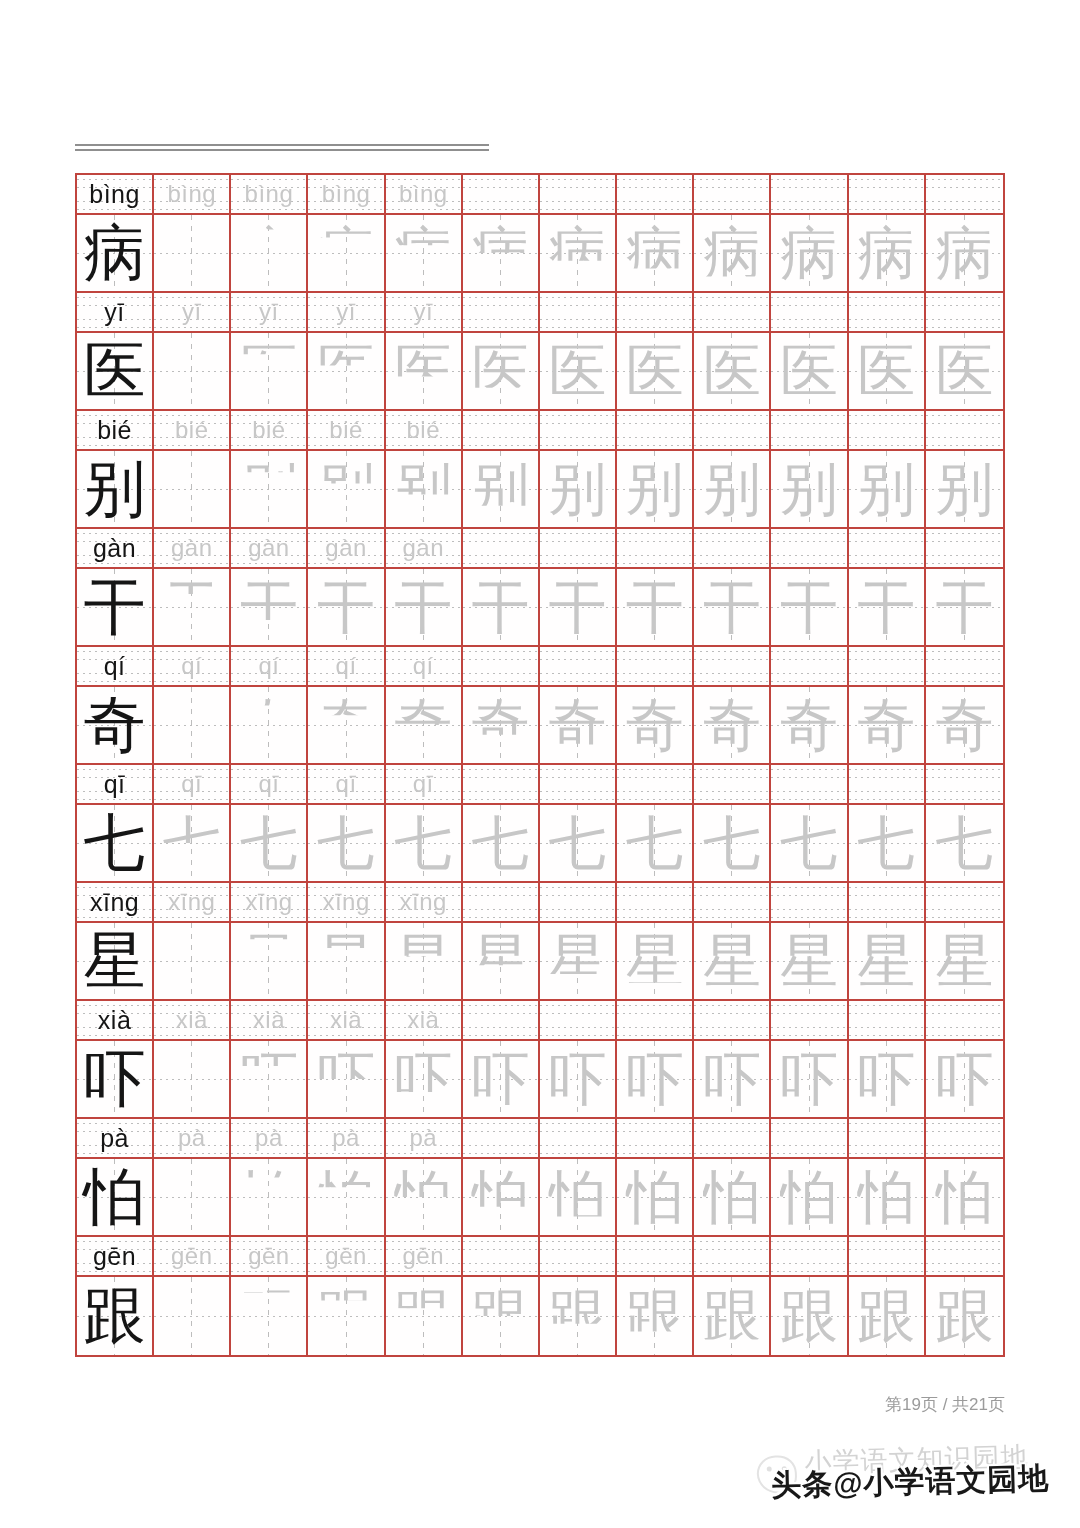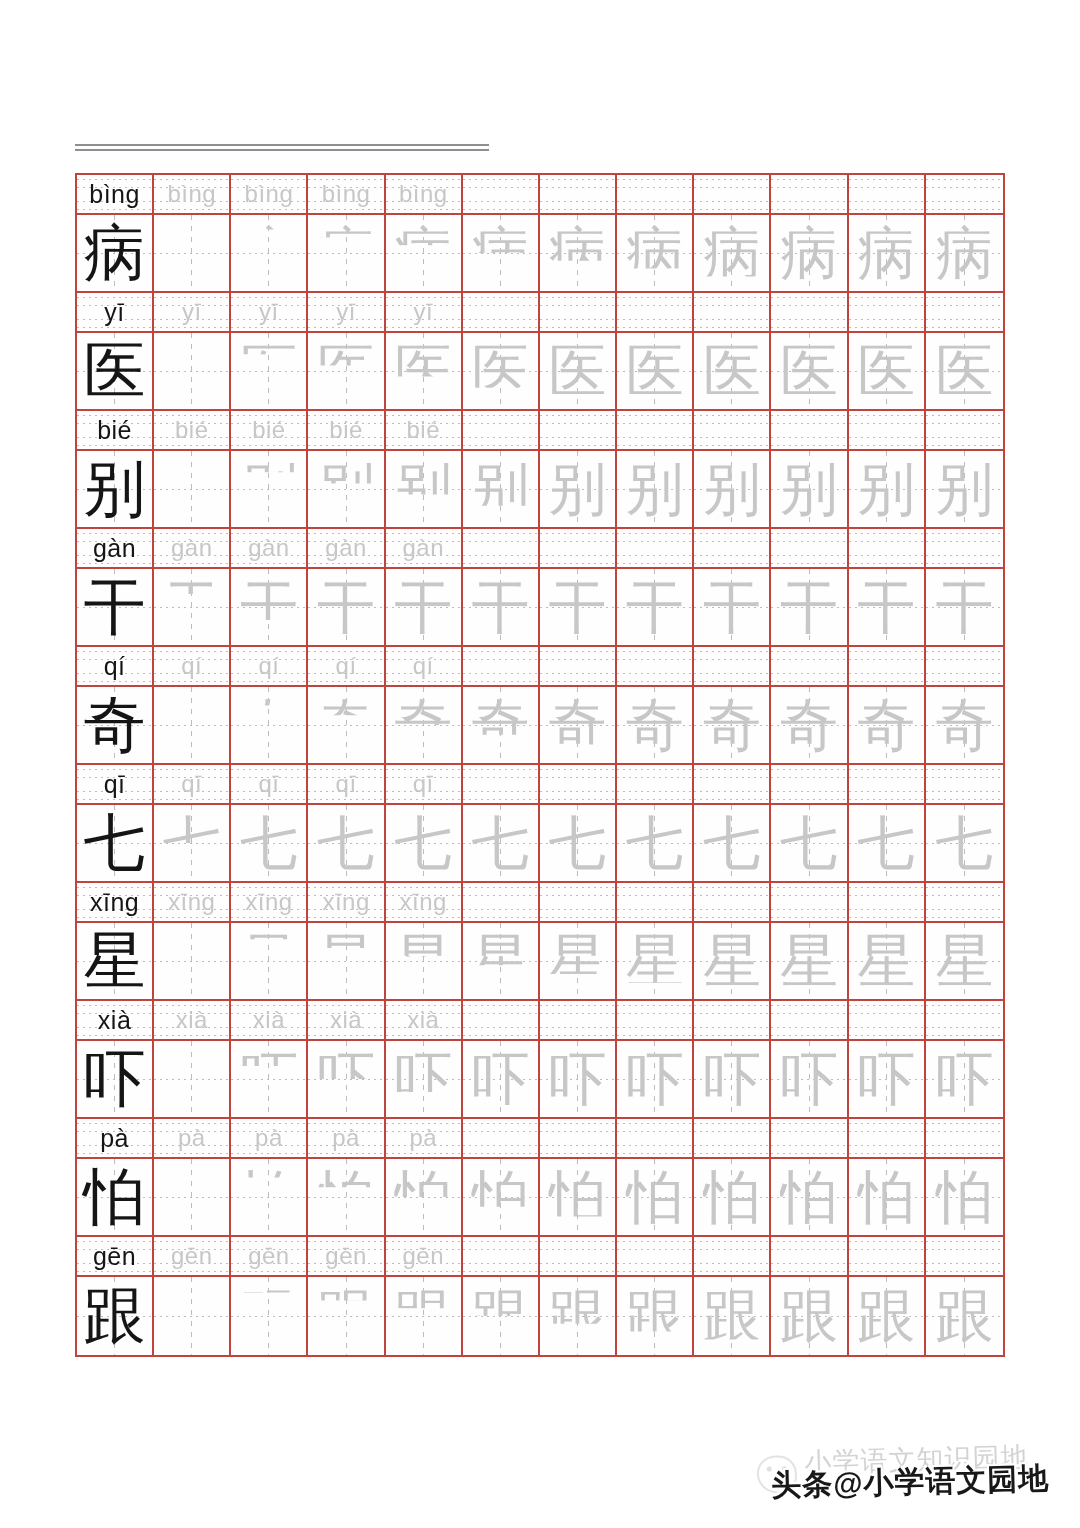--- a/index.html
+++ b/index.html
@@ -660,20 +660,21 @@
         <span class="hanzi trace" style="clip-path: inset(0px 0px 10%);">跟</span>
       </div>
       <div class="cell ccell row-last">
         <span class="hanzi trace" style="clip-path: inset(0px 0px 0%);">跟</span>
       </div>
       <div class="cell ccell col-last row-last">
         <span class="hanzi trace" style="clip-path: inset(0px 0px 0%);">跟</span>
       </div>
     </div>
 
+  <div class="page-number">第19页 / 共21页</div>
 
   <div class="watermark">
     <span class="wm-logo"></span>
     <span class="wm-back">小学语文知识园地</span>
     <span class="wm-front">头条@小学语文园地</span>
   </div>
 
 </div>
 
 </body></html>

